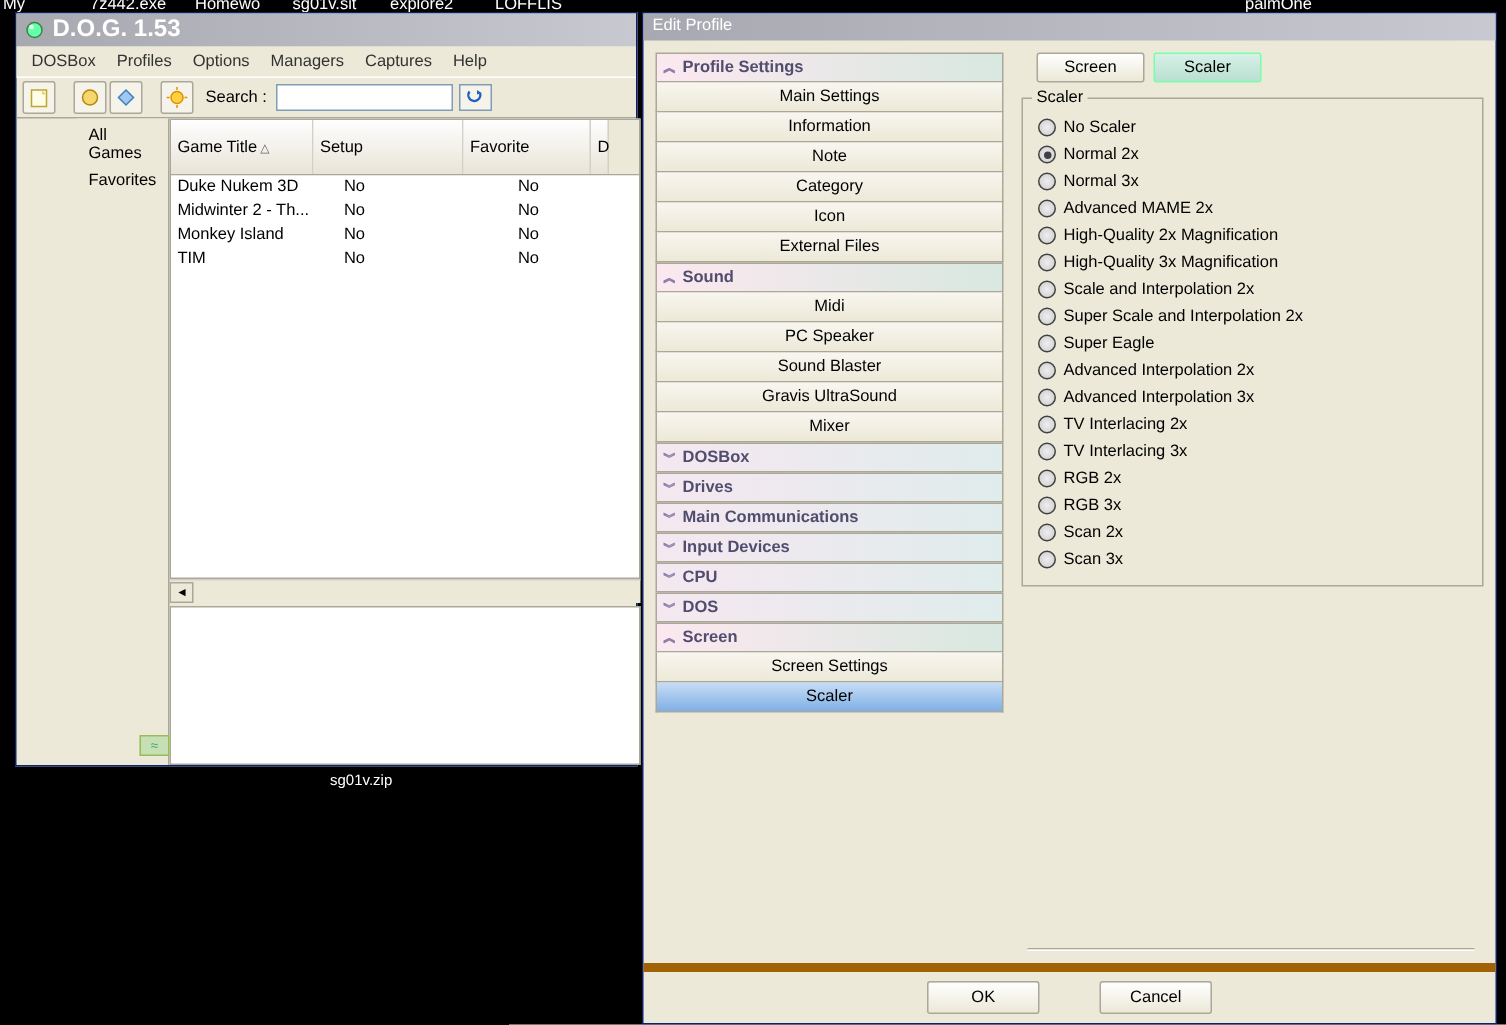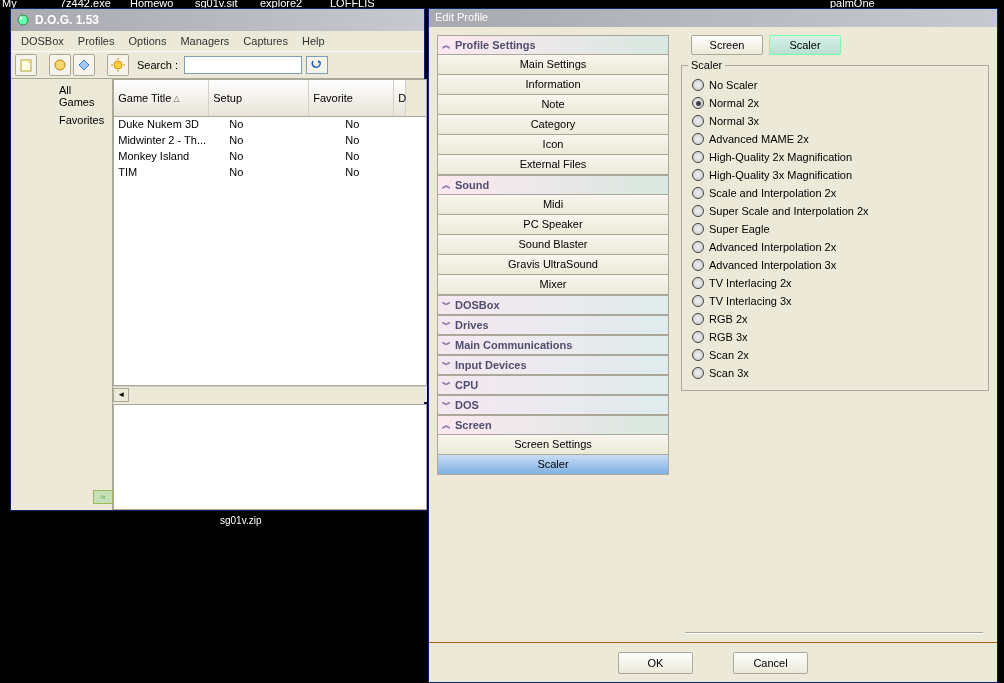--- a/index.html
+++ b/index.html
@@ -2,21 +2,21 @@
 <html><head>
 <meta charset="utf-8">
 <style>
 * { box-sizing: border-box; margin: 0; padding: 0; font-family: Tahoma, sans-serif; font-size: 11px; }
 body { background: #000; width: 1004px; height: 683px; position: relative; overflow: hidden; }
 
 
 .main-window { position: absolute; left: 10px; top: 8px; width: 415px; height: 503px; background: #ece9d8; border: 1px solid #0a246a; }
 .titlebar { height: 22px; background: linear-gradient(to right, #a8a8b0, #c8c8d0); display: flex; align-items: center; padding: 0 4px; color: #fff; }
 .titlebar-icon { width: 16px; height: 16px; margin-right: 4px; display: flex; align-items: center; justify-content: center; }
-.titlebar-text { font-size: 12px; font-weight: bold; }
+.titlebar-text { font-size: 16px; font-weight: bold; }
 .menubar { height: 20px; display: flex; align-items: center; padding: 0 4px; gap: 2px; background: #ece9d8; }
 .menu-item { padding: 2px 6px; color: #333; cursor: default; }
 .toolbar { height: 28px; display: flex; align-items: center; padding: 2px 4px; gap: 2px; border-top: 1px solid #fff; border-bottom: 1px solid #aca899; }
 .toolbar-btn { width: 22px; height: 22px; border: 1px solid #aca899; background: #f5f3ea; display: flex; align-items: center; justify-content: center; border-radius: 2px; }
 .toolbar-sep { width: 8px; }
 .search-label { margin-left: 6px; margin-right: 4px; }
 .search-input { width: 118px; height: 18px; border: 1px solid #7f9db9; background: #fff; padding: 0 2px; }
 .refresh-btn { width: 22px; height: 18px; border: 1px solid #7f9db9; background: #f5f3ea; margin-left: 2px; display: flex; align-items: center; justify-content: center; }
 
 .main-body { display: flex; height: calc(100% - 70px); margin-left: 40px; }
@@ -61,21 +61,21 @@
 .tab-row { display: flex; gap: 6px; margin-bottom: 10px; padding-left: 10px; }
 .tab-btn { width: 72px; height: 20px; border: 1px solid #aca899; background: linear-gradient(#fefefe, #ece9d8); display: flex; align-items: center; justify-content: center; border-radius: 2px; }
 .tab-btn.active { background: linear-gradient(#d8f0e8, #b8e0d0); border-color: #7fa; }
 
 .groupbox { border: 1px solid #aca899; padding: 10px 10px 8px 10px; position: relative; }
 .groupbox-label { position: absolute; top: -7px; left: 6px; background: #ece9d8; padding: 0 3px; }
 .radio-row { display: flex; align-items: center; height: 18px; gap: 5px; }
 .radio { width: 12px; height: 12px; border: 1px solid #404040; border-radius: 50%; background: radial-gradient(#eee, #ccc); display: flex; align-items: center; justify-content: center; }
 .radio.checked::after { content: ''; width: 5px; height: 5px; background: #404040; border-radius: 50%; }
 
-.dialog-footer { height: 40px; display: flex; align-items: center; justify-content: center; gap: 40px; border-top: 1px solid #a16207; }
+.dialog-footer { height: 40px; display: flex; align-items: center; justify-content: center; gap: 40px; border-top: 6px solid #a16207; }
 .dlg-btn { width: 75px; height: 22px; border: 1px solid #aca899; background: linear-gradient(#fefefe, #ece9d8); border-radius: 2px; }
 .footer-line { position: absolute; right: 14px; bottom: 48px; width: 298px; border-top: 1px solid #aca899; border-bottom: 1px solid #fff; }
 
 .taskbar-hints { position: absolute; top: 0; left: 0; width: 1004px; height: 10px; color: #fff; font-size: 10px; }
 .taskbar-hints span { position: absolute; top: -3px; }
 .bottom-text { position: absolute; left: 220px; top: 515px; color: #fff; font-size: 10px; }
 </style>
 </head>
 <body>
 

